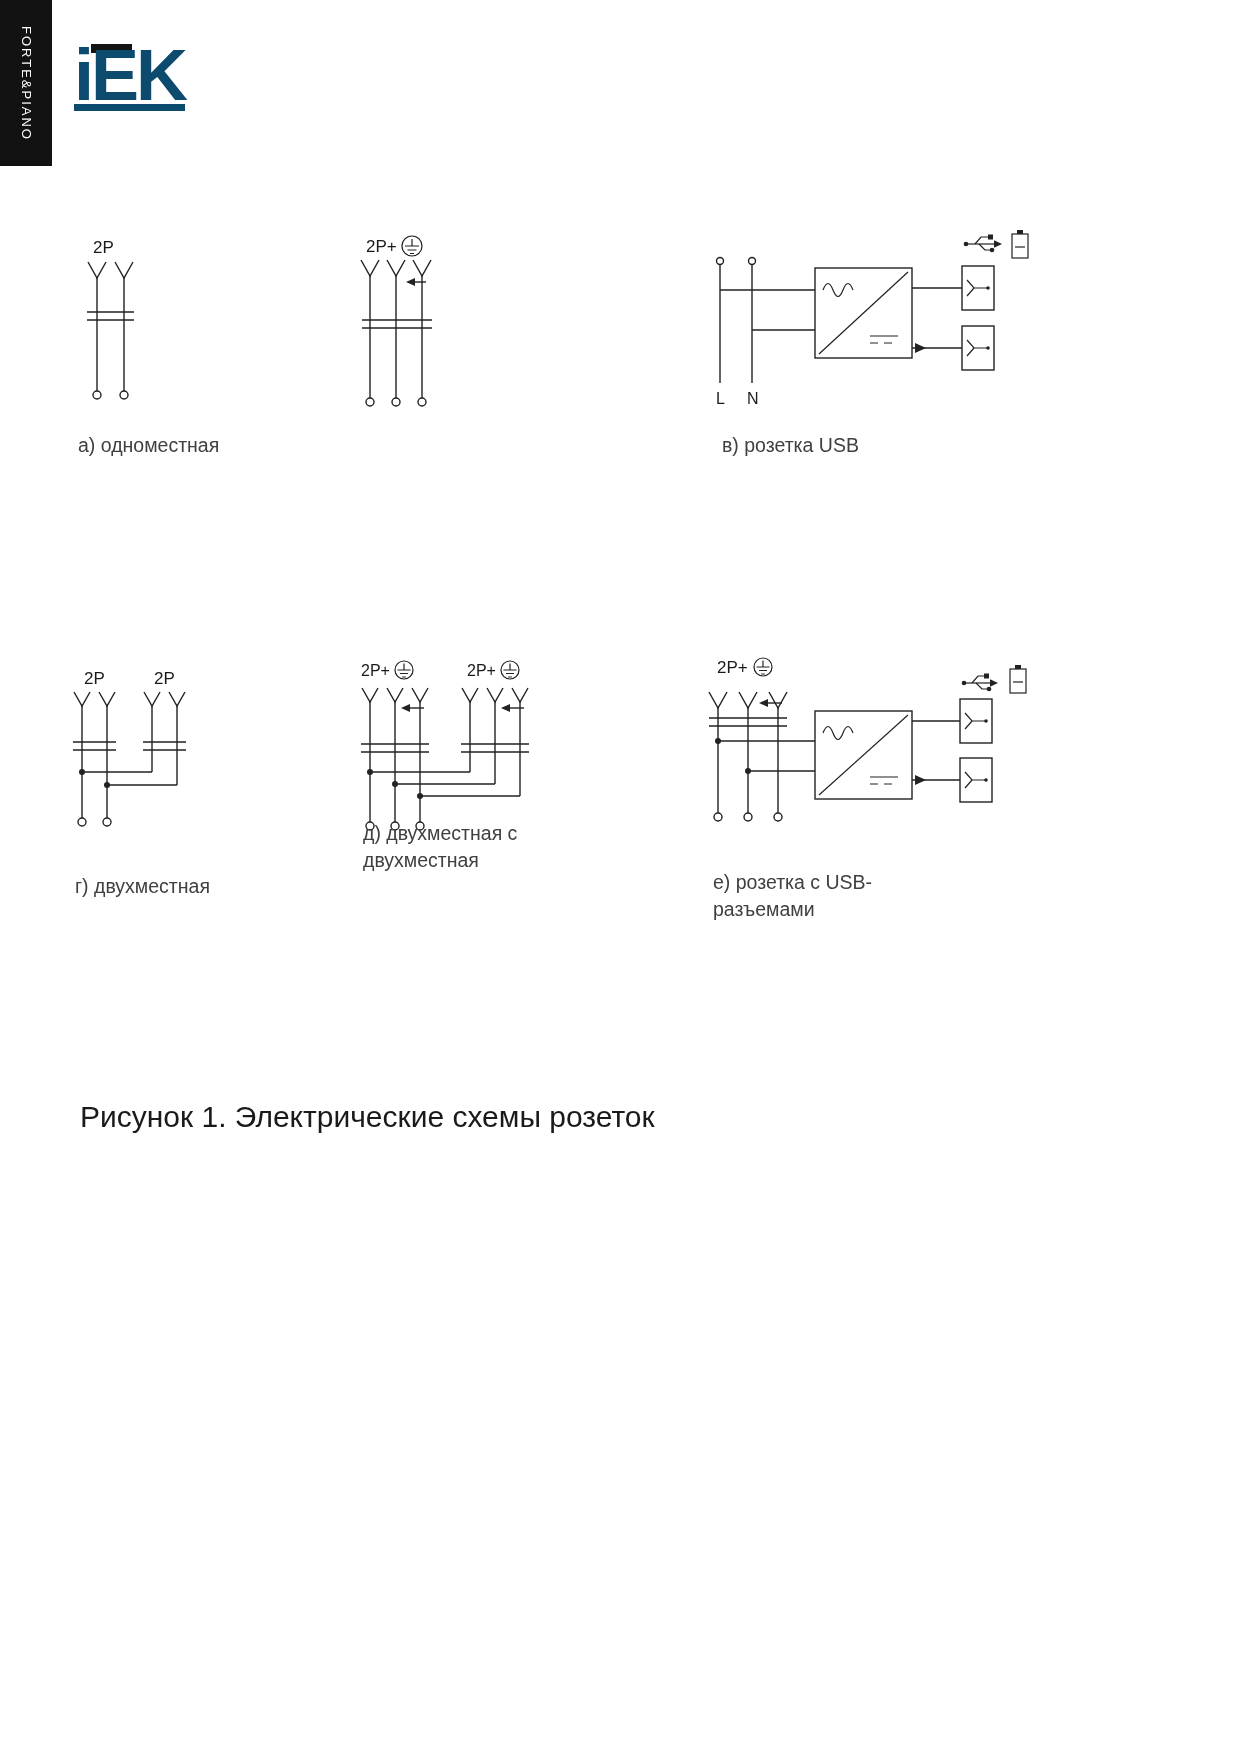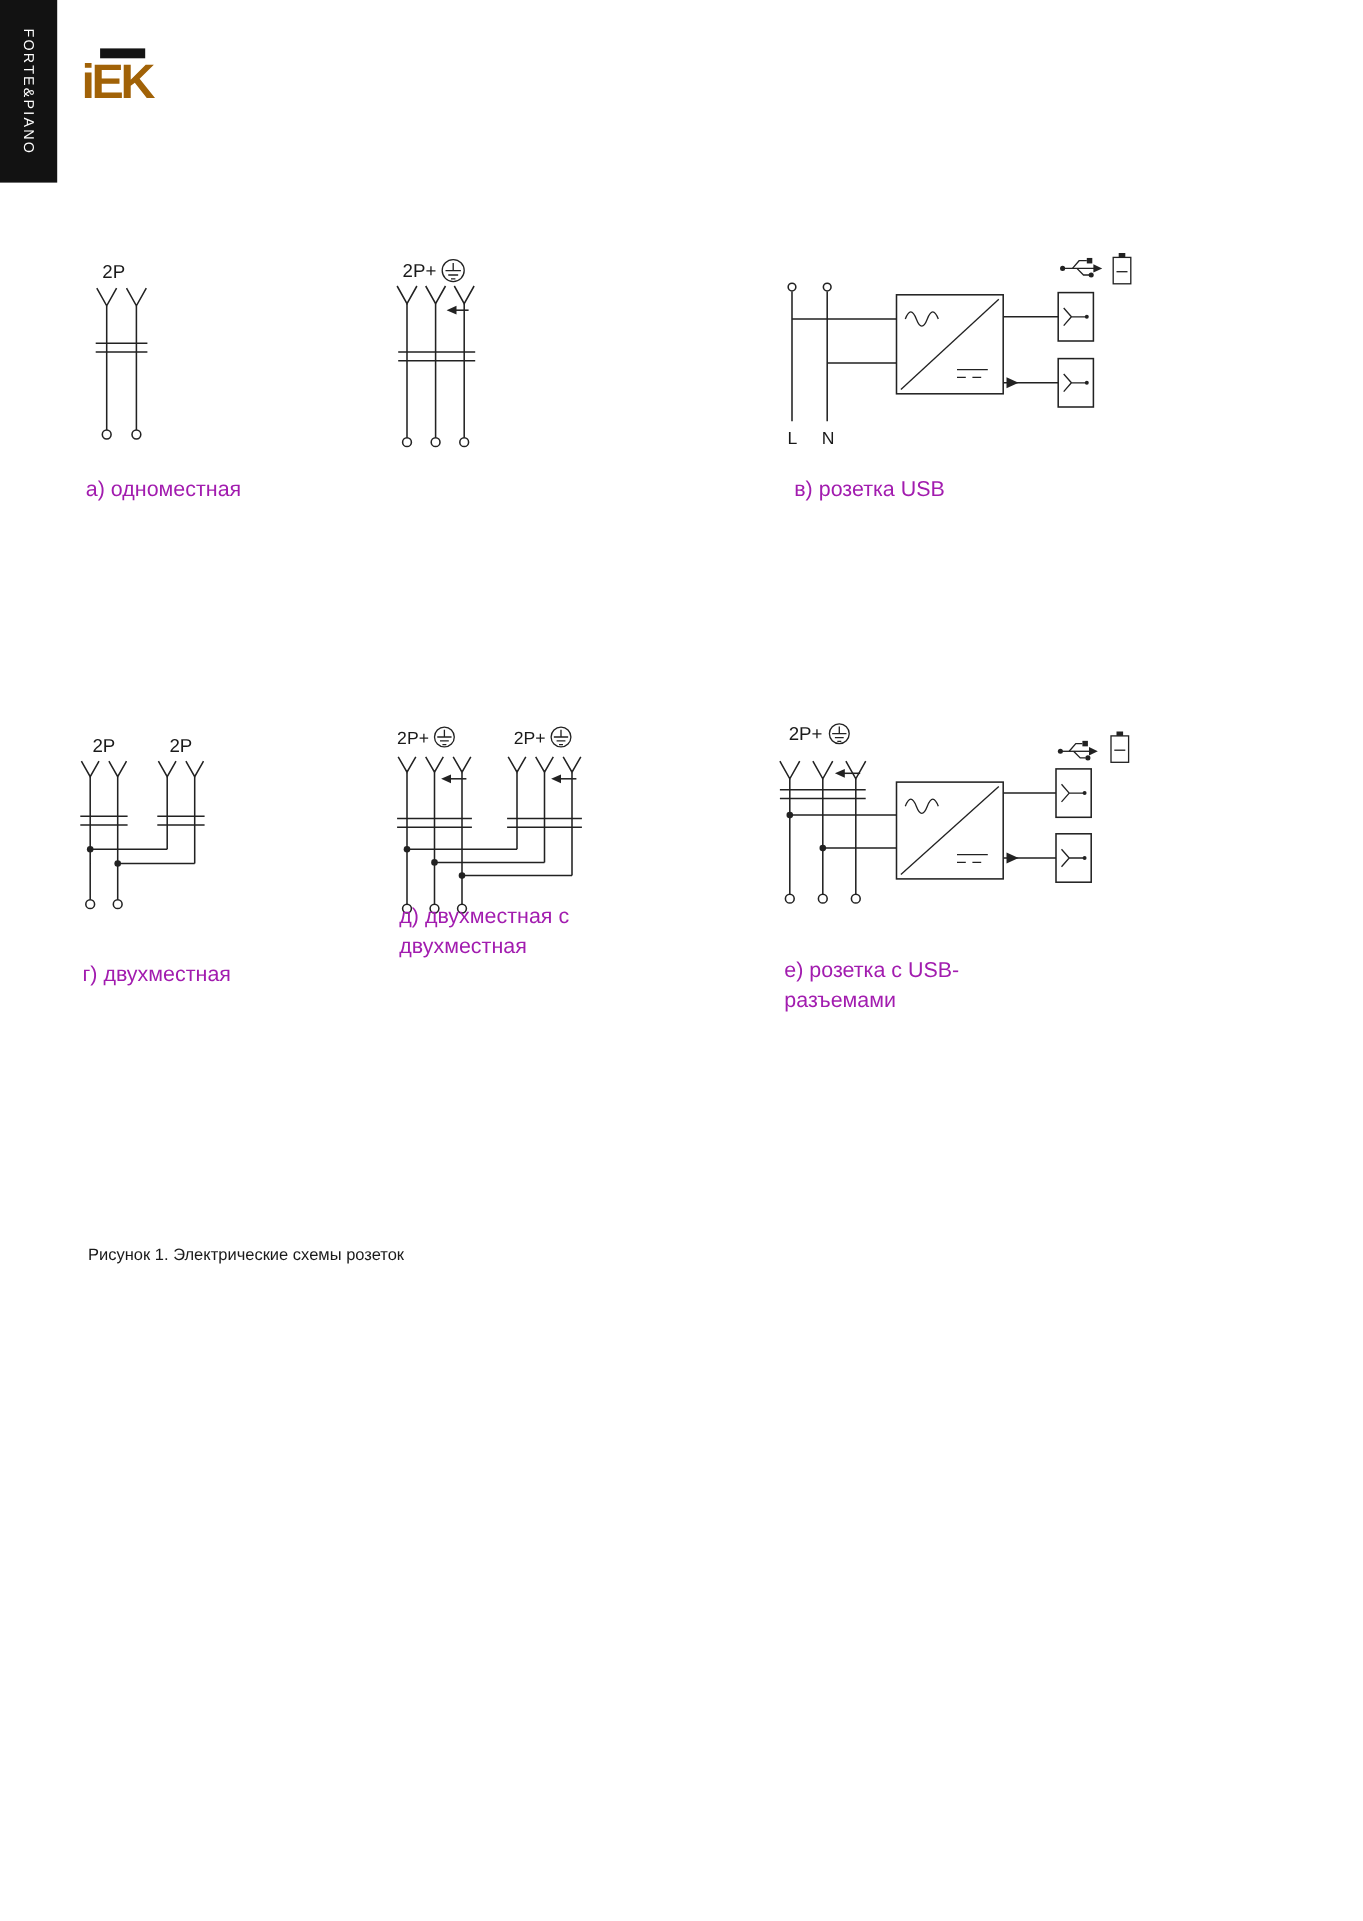--- a/index.html
+++ b/index.html
@@ -6,36 +6,36 @@
   .page{
     position:relative;width:1239px;height:1746px;background:#ffffff;
     font-family:"Liberation Sans",sans-serif;color:#1a1a1a;overflow:hidden;margin:0 auto;
   }
   
   .side-tab{position:absolute;left:0;top:0;width:52px;height:166px;background:#121212;
     display:flex;align-items:center;justify-content:center;}
   .side-tab-text{writing-mode:vertical-rl;color:#fff;font-size:13px;letter-spacing:2px;font-weight:400;}
   
   .logo{position:absolute;left:74px;top:38px;width:130px;height:76px;}
-  .logo-text{position:absolute;left:0;top:2px;font-size:44px;font-weight:bold;letter-spacing:-3px;line-height:70px;color:#a16207;}
+  .logo-text{position:absolute;left:0;top:2px;font-size:72px;font-weight:bold;letter-spacing:-3px;line-height:70px;color:#0c4a6e;text-decoration:underline;}
   .logo-bar{position:absolute;left:17px;top:6px;width:41px;height:9px;background:#141414;}
   
   .schematic{position:absolute;overflow:visible;}
   .schematic path,.schematic line,.schematic circle,.schematic rect,.schematic polyline{
     stroke:#222;stroke-width:1.4;fill:none;}
   .schematic .thin{stroke-width:1.2;}
   .schematic .dot{fill:#222;stroke:none;}
   .schematic .open{fill:#fff;stroke:#222;}
   .schematic .arrowhead{fill:#222;stroke:none;}
   .schematic .solid{fill:#222;stroke:none;}
   .schematic text{fill:#1a1a1a;stroke:none;font-family:"Liberation Sans",sans-serif;font-size:17px;}
   .schematic text.small{font-size:16px;}
   
-  .fig-caption{position:absolute;font-size:19.5px;line-height:27px;color:#a21caf;}
-  .main-caption{position:absolute;left:80px;top:1132px;font-size:15px;color:#1a1a1a;}
+  .fig-caption{position:absolute;font-size:19.5px;line-height:27px;color:#404040;}
+  .main-caption{position:absolute;left:80px;top:1100px;font-size:30px;color:#1a1a1a;}
 </style>
 </head>
 <body>
 
 <div class="page">
 
   <div class="side-tab">
     <span class="side-tab-text">FORTE&amp;PIANO</span>
   </div>
 

